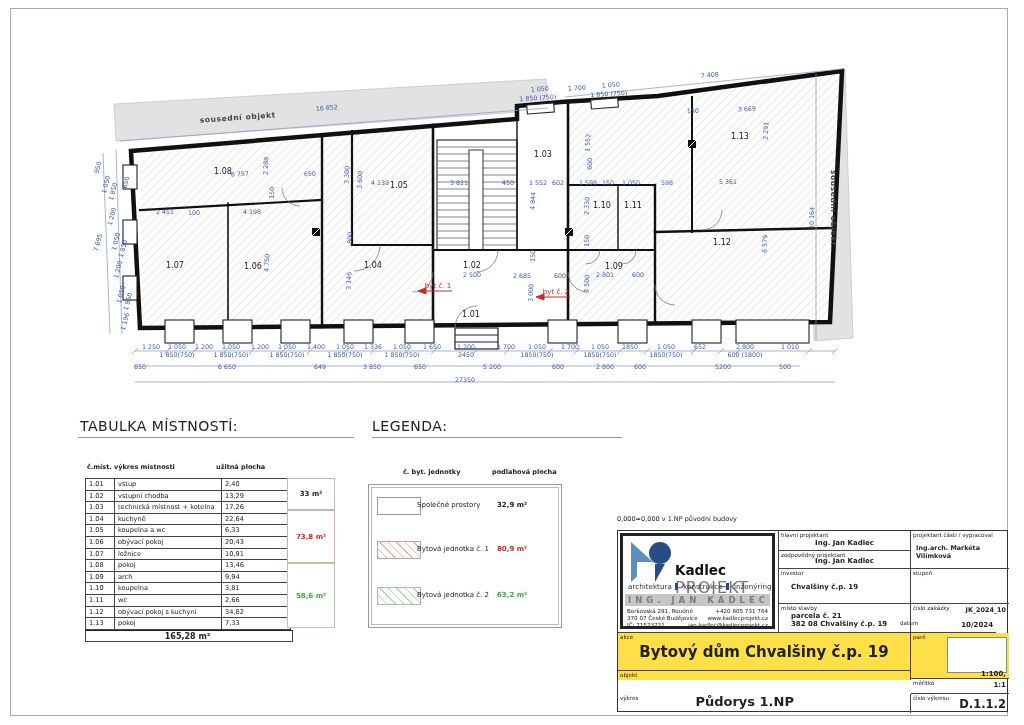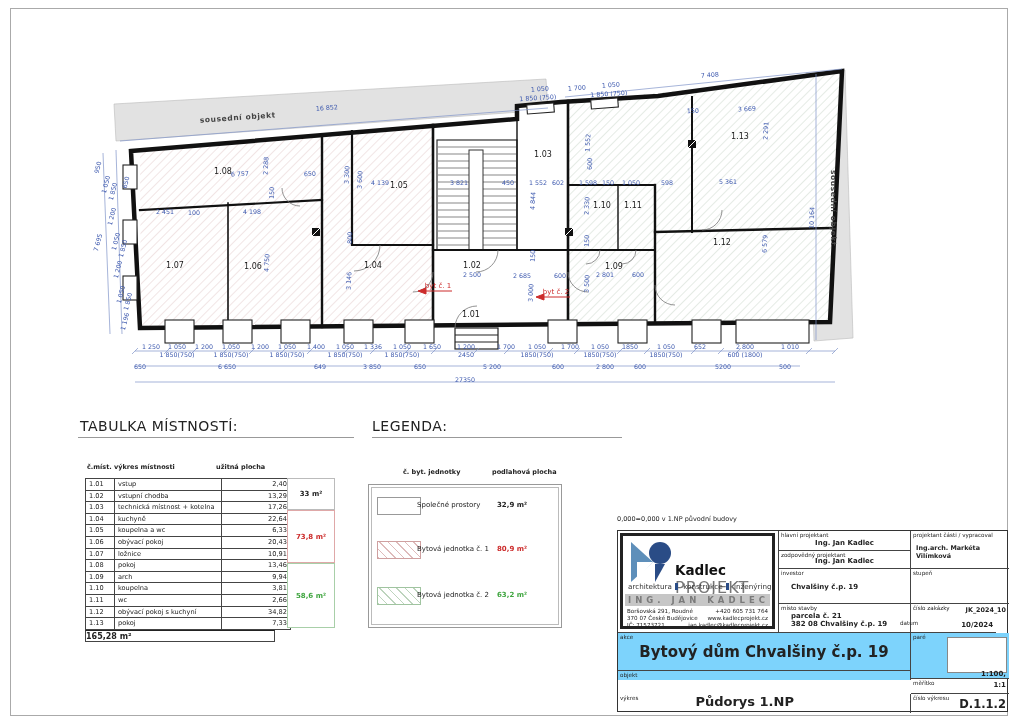--- a/index.html
+++ b/index.html
@@ -14,42 +14,42 @@
   .ptxt-neigh{font-size:7.5px;fill:#444;font-weight:bold;letter-spacing:.6px;text-anchor:middle}
   
   .h1{font-size:14px;font-weight:normal;letter-spacing:.5px}
   .rule{height:1px;background:#999}
   
   .thead{font-size:6.5px;font-weight:bold}
   table.rt{border-collapse:collapse;font-size:6.6px}
   table.rt td{border:0.8px solid #444;padding:0 3px;height:10.6px;line-height:10.6px;white-space:nowrap}
   table.rt td:nth-child(1){width:22px}
   table.rt td:nth-child(2){width:100px}
-  table.rt td:nth-child(3){width:62px;text-align:right}
-  .totrow{font-size:8px;font-weight:bold;text-align:left;border:0.8px solid #444;border-top:1.2px solid #222;
-          width:190px;height:12px;line-height:12px;padding-right:3px;box-sizing:border-box}
+  table.rt td:nth-child(3){width:62px;}
+  .totrow{font-size:8px;font-weight:bold;text-align:center;border:0.8px solid #444;border-top:1.2px solid #222;
+          width:208px;height:12px;line-height:12px;padding-right:3px;box-sizing:border-box}
   .gcol{width:48px;border:0.8px solid #bbb;box-sizing:border-box;display:flex;align-items:center;justify-content:center;
         font-size:7px;font-weight:bold;background:#fff}
   .gred{border:0.8px solid #dfa8a8;color:#cc2b2b}
   .ggrn{border:0.8px solid #a8cfa8;color:#3fa53f}
   
   .lgbox{border:1px solid #999}
   .lgbox .inner{position:absolute;left:2px;top:2px;right:2px;bottom:2px;border:1px solid #bbb}
   .sw{position:absolute;width:42px;height:16px;border:1px solid #999;background:#fff}
   .sw.r{border-color:#cfa0a0;background-image:repeating-linear-gradient(45deg,rgba(190,120,120,.5) 0 1px,transparent 1px 6px)}
   .sw.g{border-color:#a0c4a0;background-image:repeating-linear-gradient(45deg,rgba(110,160,110,.45) 0 1px,transparent 1px 6px)}
   .lglab{font-size:7px}
   .lgval{font-size:7px;font-weight:bold}
   .redtx{color:#cc2b2b}.grntx{color:#3fa53f}
   
   .tb{left:617px;top:530px;width:391px;height:182px;border:1.5px solid #333;box-sizing:border-box;font-size:6px}
   .cell{position:absolute;box-sizing:border-box;border-right:1px solid #444;border-bottom:1px solid #444;overflow:hidden}
   .lab{font-size:5.6px;color:#222;padding:1px 2px;display:block}
   .val{font-size:7px;font-weight:bold}
-  .gray{background:#7dd3fc}
+  .gray{background:#fde047}
   .logo-box{position:absolute;left:3px;top:3px;right:4px;bottom:4px;border:2px solid #222;box-shadow:0 0 0 1px #222}
   .brand{font-size:13.5px;font-weight:bold;color:#111}
   .brand2{font-size:16px;color:#777;letter-spacing:1px}
   .tagline{font-size:7.2px;color:#333;white-space:nowrap}
   .tsq{display:inline-block;width:3px;height:7px;background:#2a4c86;margin:0 3px;vertical-align:-1px}
   .namebar{background:#c6c6c6;color:#7a7a7a;font-weight:bold;font-size:8.5px;letter-spacing:4px;
            padding:1px 3px;white-space:nowrap}
   .addr{font-size:5.6px;line-height:7.2px;white-space:nowrap}
   .note{font-size:6.5px;color:#222}
 </style>

